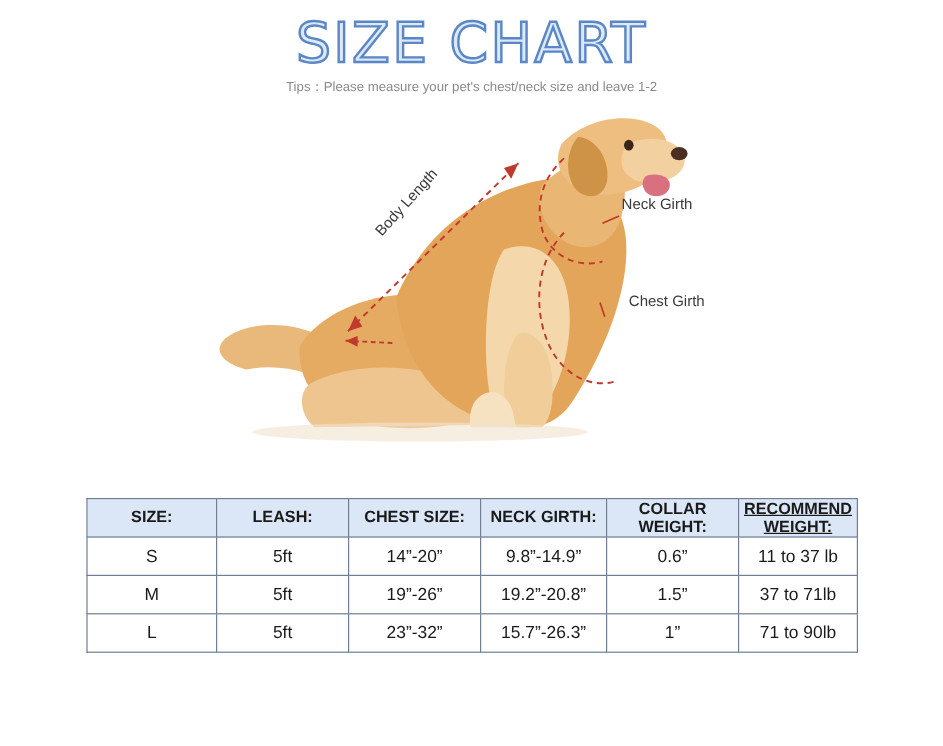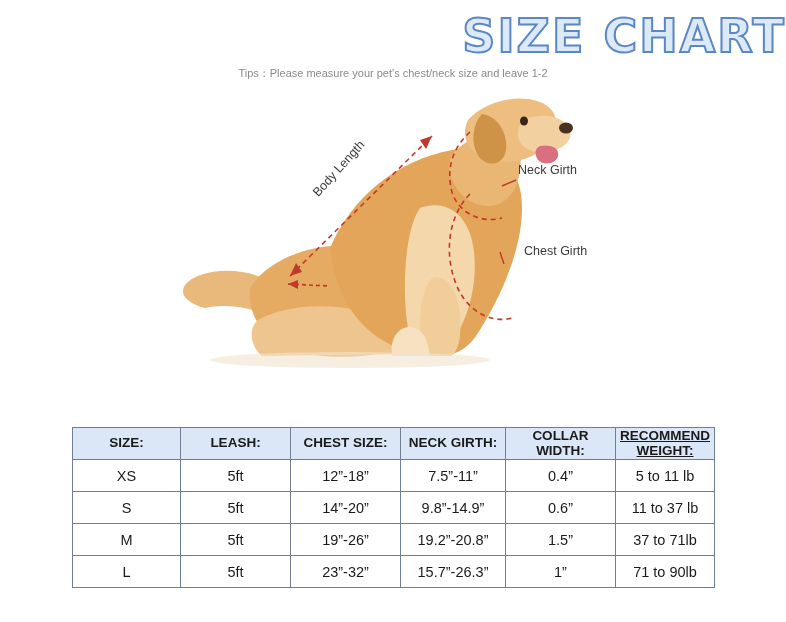--- a/index.html
+++ b/index.html
@@ -10,24 +10,24 @@
     width: 786px;
     height: 622px;
     background: #ffffff;
     font-family: "Liberation Sans", sans-serif;
     overflow: hidden;
     position: relative;
   }
 
   
   .title {
-    text-align: right;
+    text-align: center;
     margin-top: 12px;
     font-size: 46px;
-    font-weight: bold;
+    font-weight: normal;
     letter-spacing: 2px;
     color: #dce9f7;
     -webkit-text-stroke: 2px #5b87c7;
     text-stroke: 2px #5b87c7;
     font-family: "DejaVu Sans", sans-serif;
     line-height: 1.05;
   }
 
   .tips {
     text-align: center;
@@ -65,21 +65,21 @@
     top: 102px;
     transform: rotate(-48deg);
     transform-origin: left top;
     font-size: 12.5px;
   }
 
   
   .table-wrap {
     position: absolute;
     left: 72px;
-    top: 427px;
+    top: 415px;
     width: 642px;
   }
   table.size-table {
     border-collapse: collapse;
     width: 642px;
     table-layout: fixed;
   }
   table.size-table th,
   table.size-table td {
     border: 1px solid #6f7e92;
@@ -176,36 +176,28 @@
       <col class="col-neck">
         <col class="col-collar">
         <col class="col-weight">
     </colgroup>
     <thead>
       <tr>
         <th>SIZE:</th>
         <th>LEASH:</th>
         <th>CHEST SIZE:</th>
         <th>NECK GIRTH:</th>
-        <th>COLLAR WIDTH:</th>
+        <th>COLLAR WEIGHT:</th>
         <th class="th-weight">
           <span class="th-two-line">RECOMMEND</span>
           <span class="th-two-line">WEIGHT:</span>
         </th>
       </tr>
     </thead>
     <tbody>
-      <tr>
-        <td>XS</td>
-        <td>5ft</td>
-        <td>12”-18”</td>
-        <td>7.5”-11”</td>
-        <td>0.4”</td>
-        <td class="cell-weight">5 to 11 lb</td>
-      </tr>
       <tr>
         <td>S</td>
         <td>5ft</td>
         <td>14”-20”</td>
         <td>9.8”-14.9”</td>
         <td>0.6”</td>
         <td class="cell-weight">11 to 37 lb</td>
       </tr>
       <tr>
         <td>M</td>

